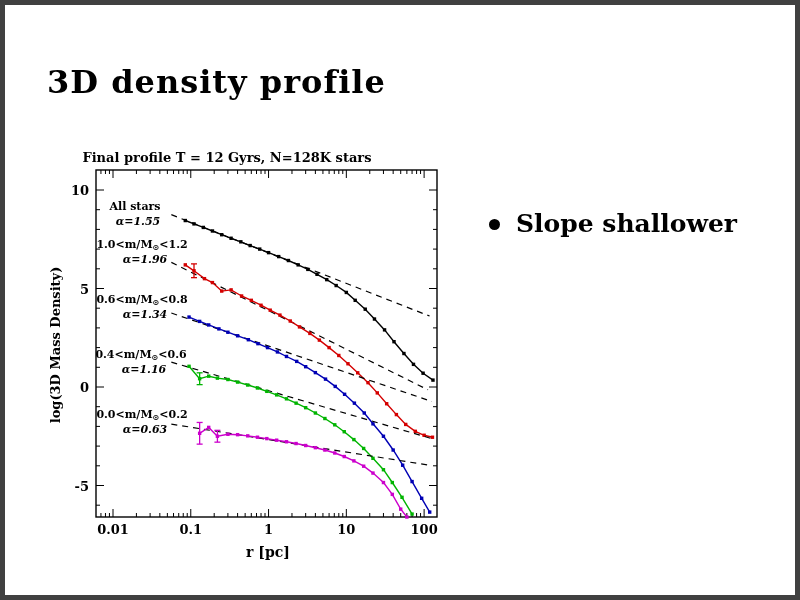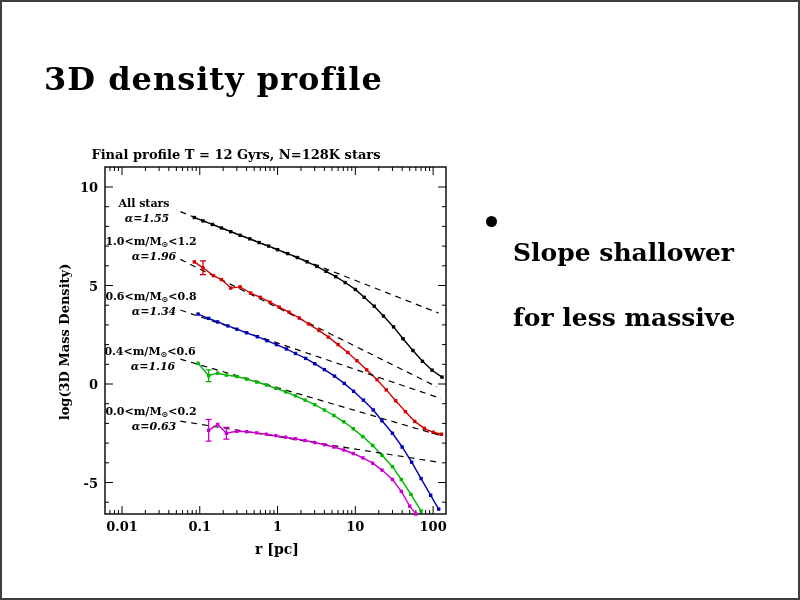--- a/index.html
+++ b/index.html
@@ -1,33 +1,33 @@
 <!DOCTYPE html>
 <html><head>
 <meta charset="utf-8">
 <style>
   html,body{margin:0;padding:0;background:#888;}
   #slide{
     position:relative;width:800px;height:600px;background:#ffffff;
     overflow:hidden;font-family:"DejaVu Serif", serif; color:#000;
-    border:2px solid #404040; box-sizing:border-box;
+    border:5px solid #404040; box-sizing:border-box;
   }
   #slide-title{
     position:absolute;left:42px;top:58px;
     font-size:32px;font-weight:bold;letter-spacing:1px;color:#000;
   }
-  #plot-wrap{position:absolute;left:0;top:130px;width:470px;height:440px;padding-left:12px;}
+  #plot-wrap{position:absolute;left:0;top:130px;width:470px;height:440px;}
   #bullets{position:absolute;left:484px;top:202px;width:260px;}
   .bullet{display:flex;margin-bottom:22px;}
   .bullet-dot{
     width:11px;height:11px;border-radius:50%;background:#000;
     margin-top:12px;margin-right:16px;flex:0 0 11px;
   }
   .bullet-text{font-size:25px;font-weight:bold;line-height:33px;}
-  .bullet-line{white-space:nowrap;margin-top:32px;}
+  .bullet-line{white-space:nowrap;}
   svg text{fill:#000;}
 </style>
 </head>
 <body>
 
 <div id="slide">
 
   <div id="slide-title">3D density profile</div>
 
   <div id="plot-wrap">
@@ -331,18 +331,17 @@
           <text x="140" y="298" font-family="&quot;DejaVu Serif&quot;, serif" text-anchor="middle" font-size="11px" font-weight="bold" font-style="italic" fill="#cc00cc">α=0.63</text>
         </g>
       </svg>
   </div>
 
   <div id="bullets">
     <div class="bullet">
       <div class="bullet-dot"></div>
       <div class="bullet-text">
         <div class="bullet-line">Slope shallower</div>
-        <div class="bullet-line">for less massive</div>
       </div>
     </div>
   </div>
 
 </div>
 
 </body></html>

